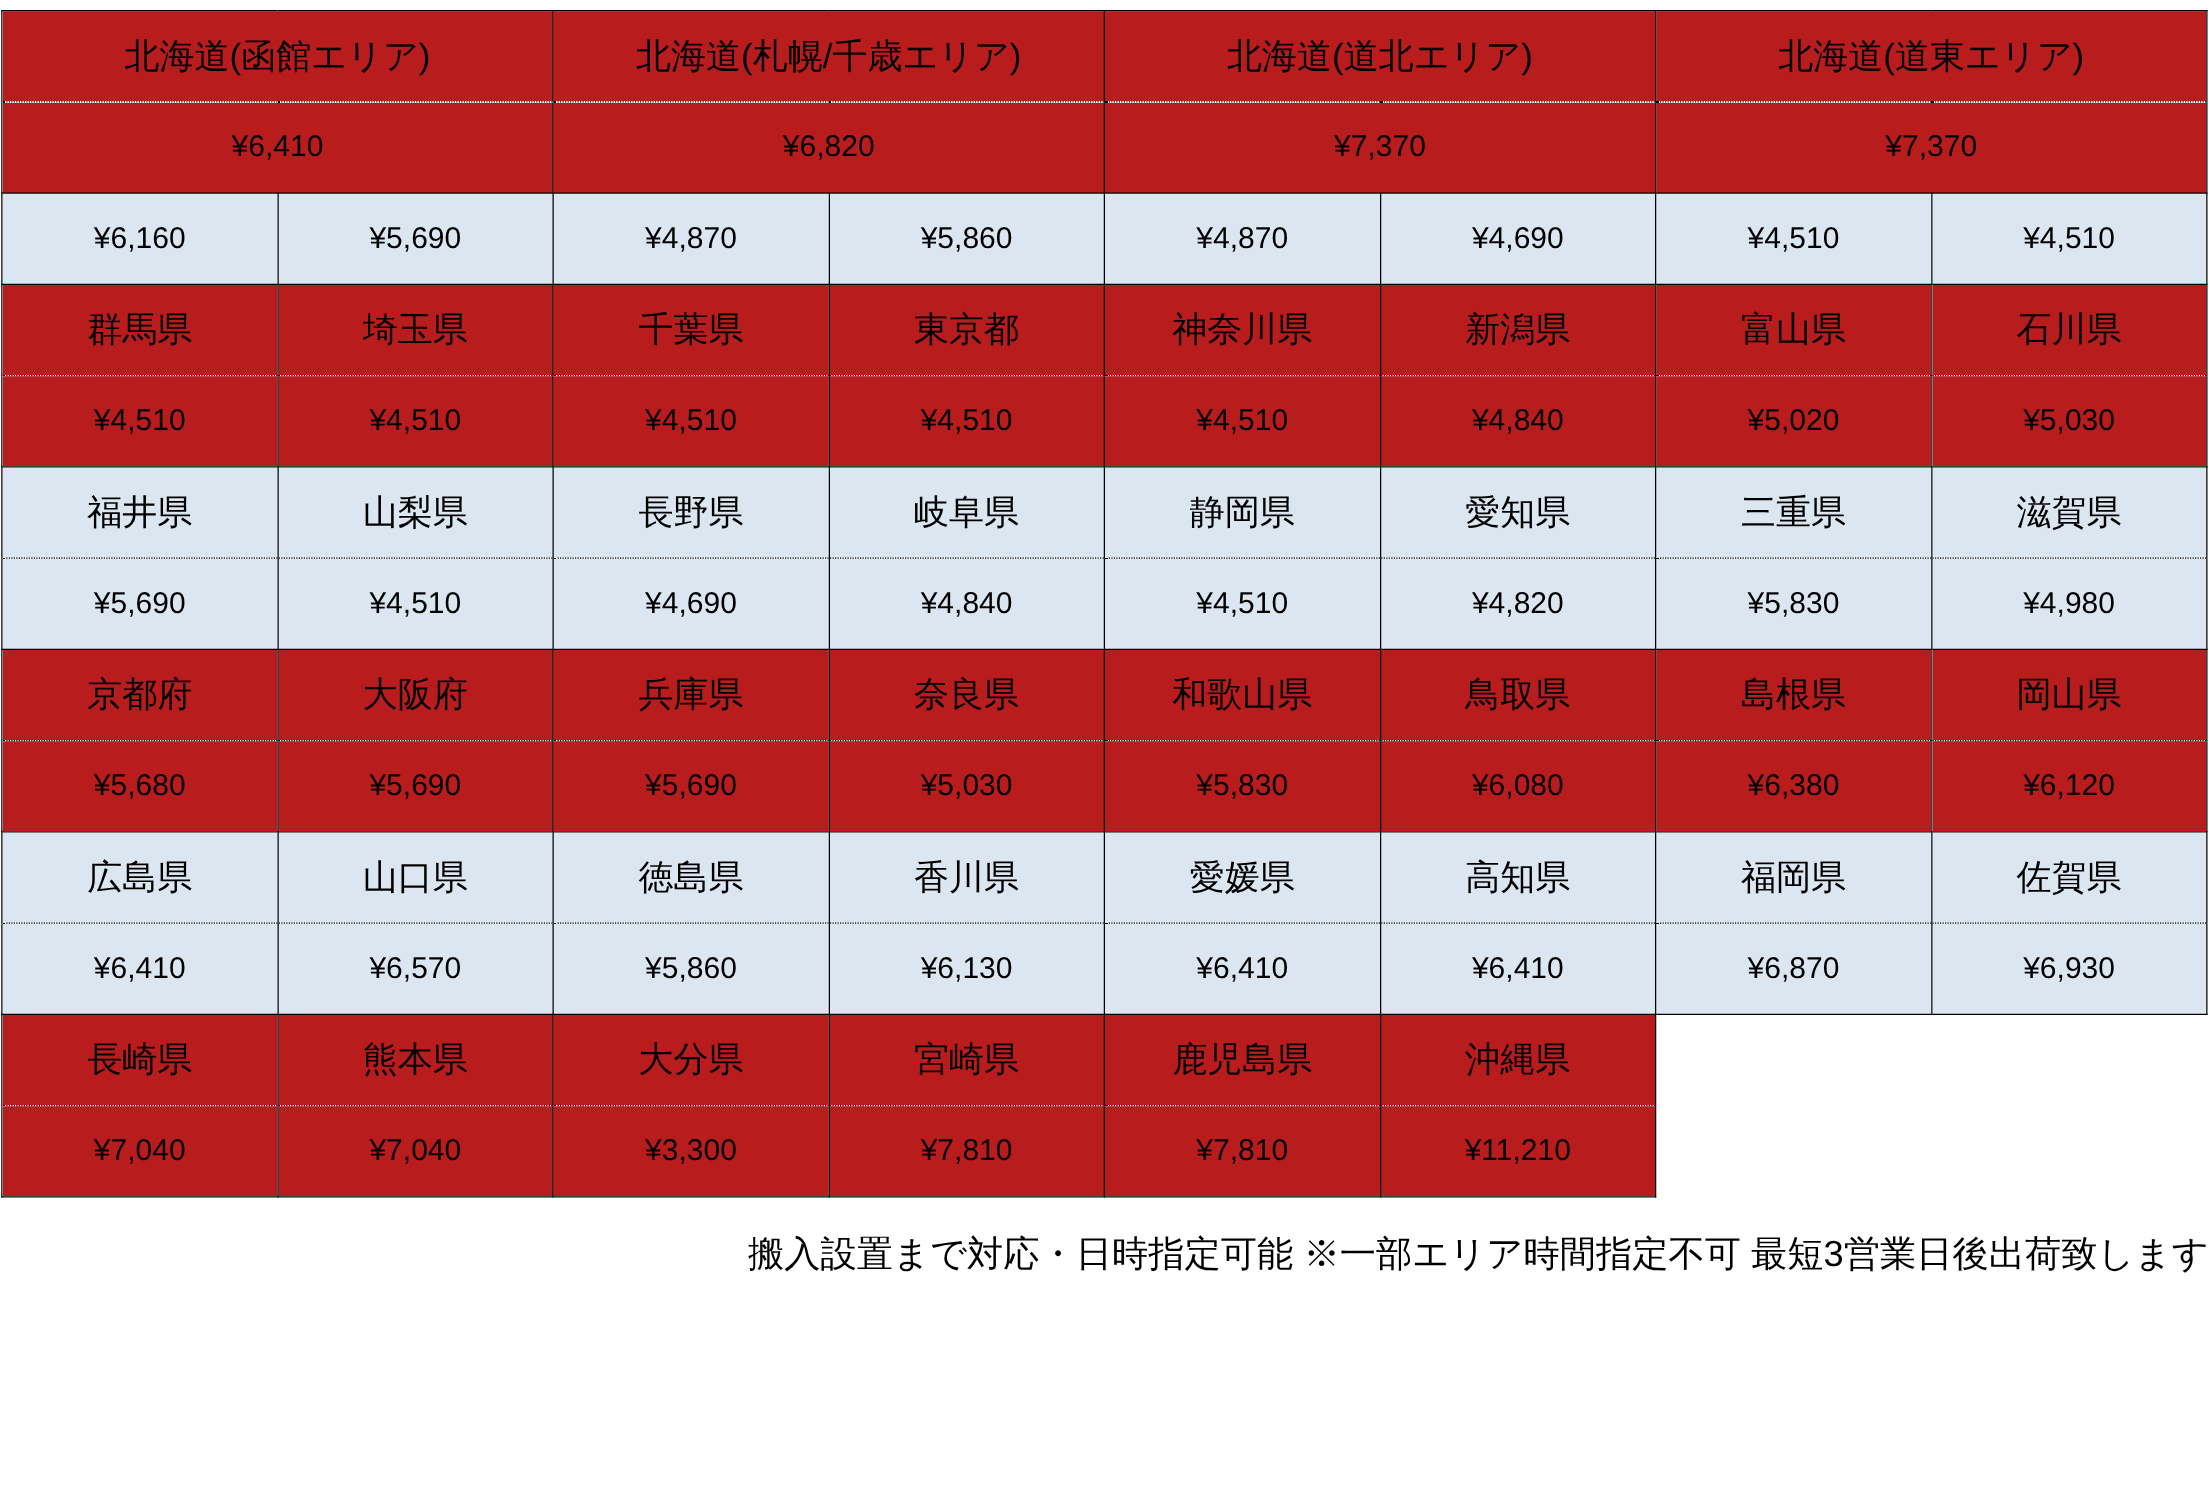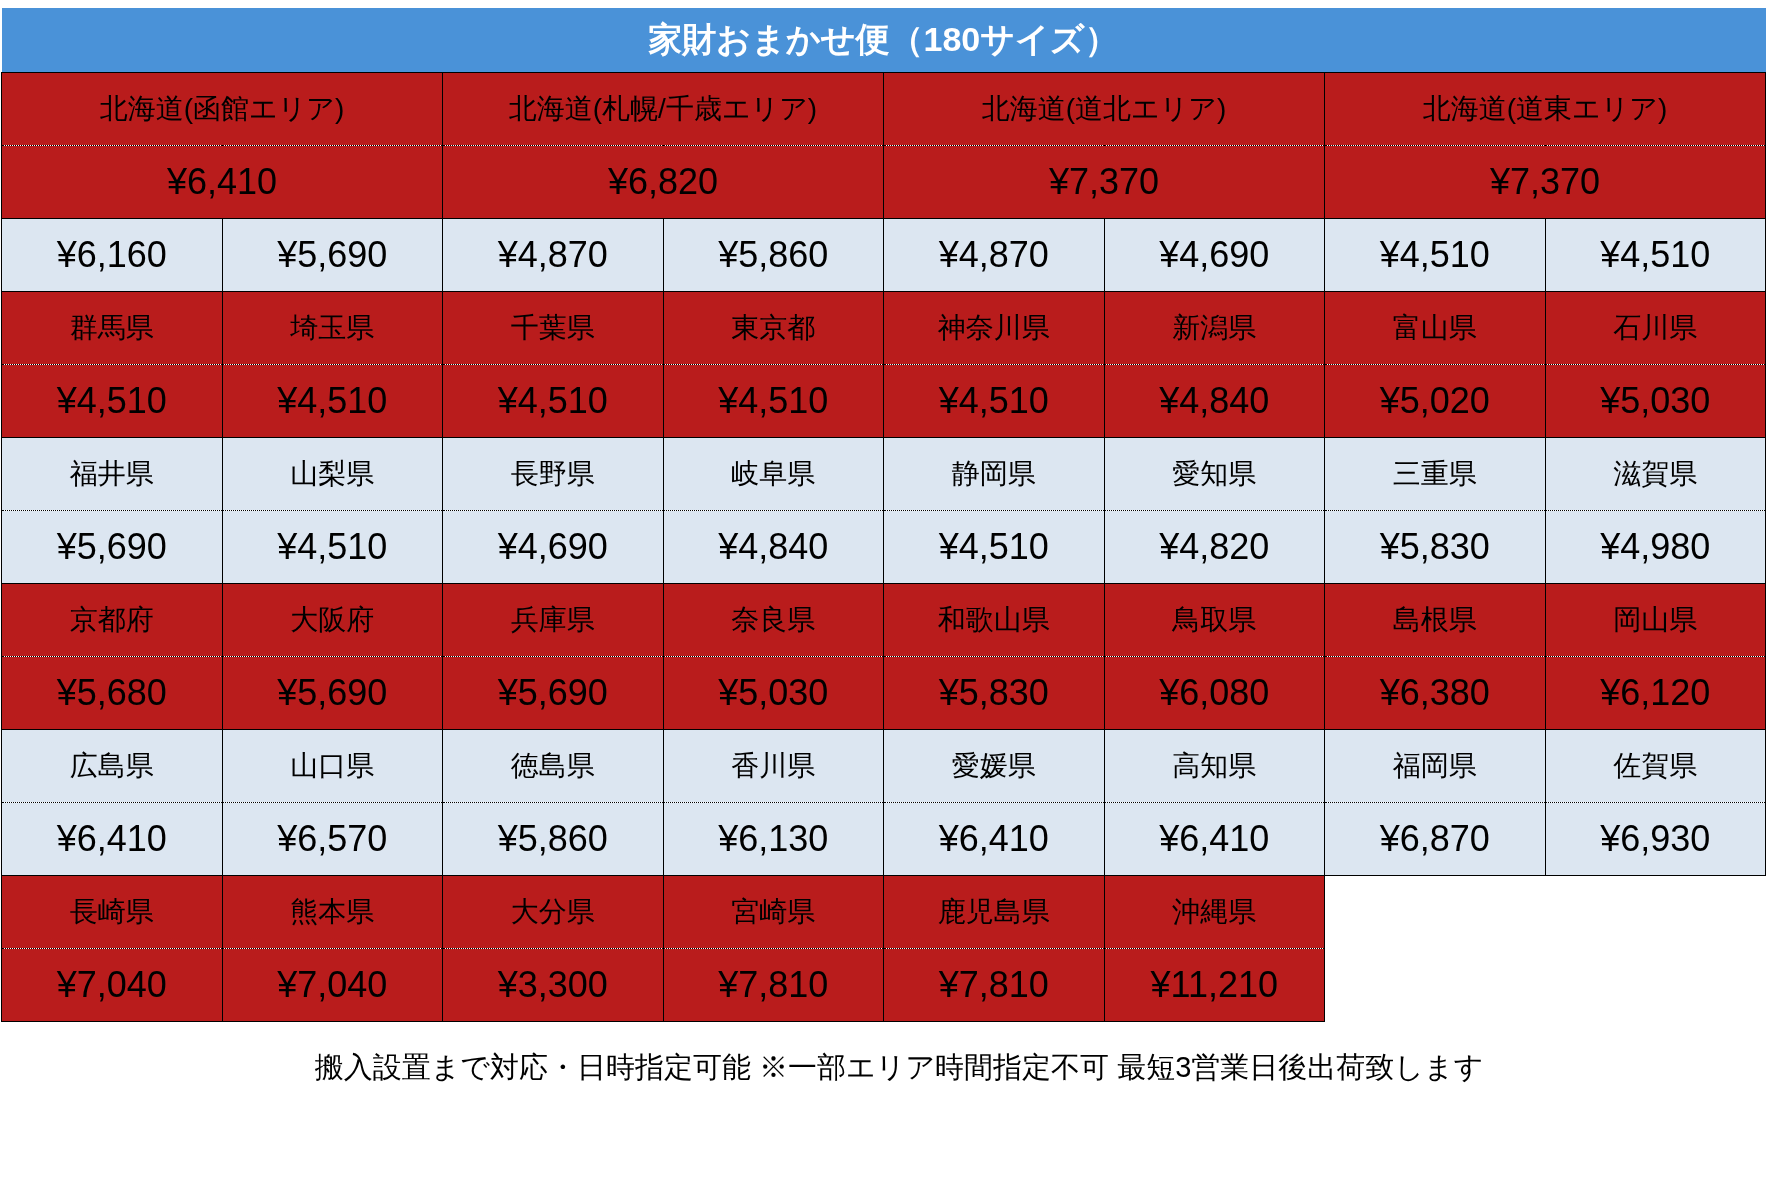--- a/index.html
+++ b/index.html
@@ -33,54 +33,51 @@
   }
   td.title-cell {
     border: none;
     background: #4a92d8;
     color: #ffffff;
     font-weight: bold;
     font-size: 34px;
     height: 64px;
   }
   tr.name-row td { font-size: 28px; border-bottom: 1px dotted #000000; }
-  tr.price-row td { font-size: 36px; border-top: 1px dotted #000000; }
+  tr.price-row td { font-size: 24px; border-top: 1px dotted #000000; }
   tr.shade-blue td { background: #dce6f1; }
   tr.shade-white td { background: #b91c1c; }
   td.void-cell {
     border: none !important;
     background: #ffffff !important;
   }
   .footer-note {
     margin-top: 26px;
     padding-left: 30px;
     font-size: 29px;
     color: #000000;
-    text-align: center;
+    text-align: right;
   }
 </style>
 </head>
 <body>
 
 <div class="wrap">
   <table class="price-table">
     <colgroup>
       <col>
         <col>
         <col>
         <col>
         <col>
         <col>
         <col>
         <col>
     </colgroup>
     <tbody id="table-body">
-      <tr>
-        <td class="title-cell" colspan="8">家財おまかせ便（180サイズ）</td>
-      </tr>
     <tr class="name-row shade-white">
           <td colspan="2">北海道(函館エリア)</td>
           <td colspan="2">北海道(札幌/千歳エリア)</td>
           <td colspan="2">北海道(道北エリア)</td>
           <td colspan="2">北海道(道東エリア)</td>
         </tr>
         <tr class="price-row shade-white">
           <td colspan="2">¥6,410</td>
           <td colspan="2">¥6,820</td>
           <td colspan="2">¥7,370</td>

